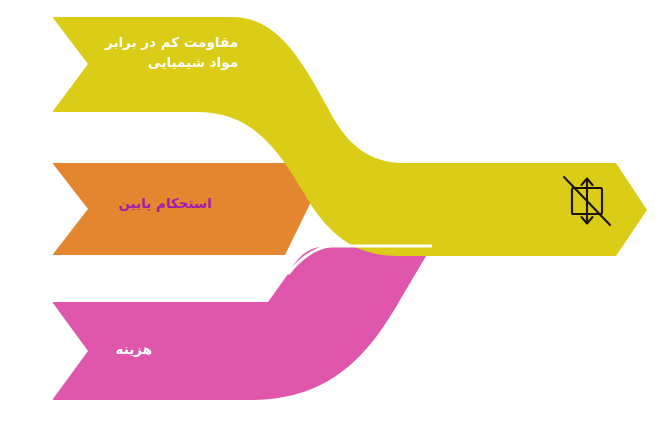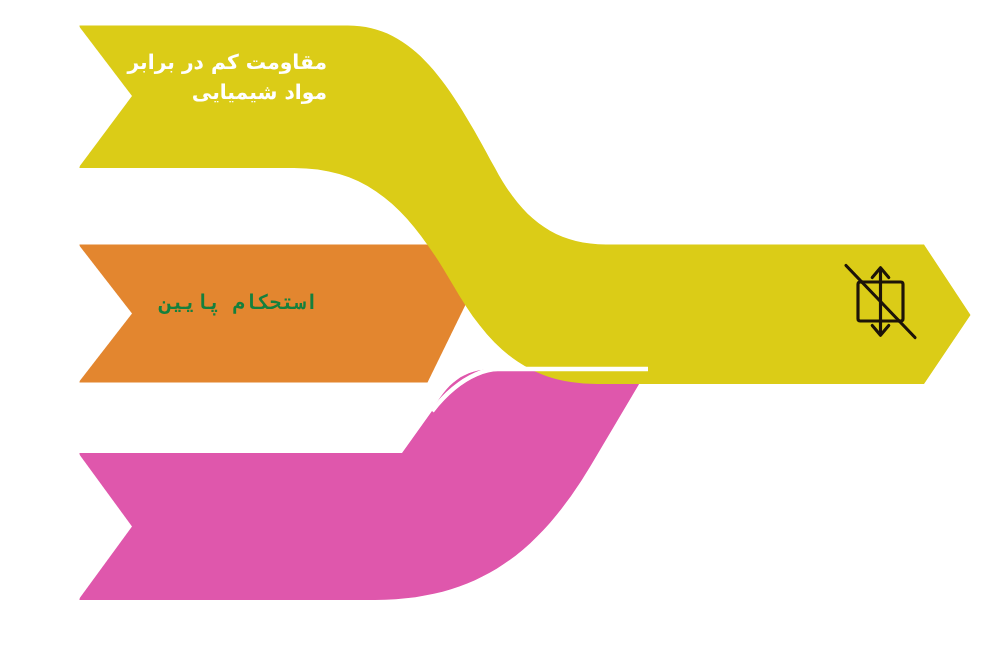--- a/index.html
+++ b/index.html
@@ -34,31 +34,30 @@
     unicode-bidi: bidi-override;
     text-align: right;
     font-weight: bold;
     line-height: 1.45;
     white-space: pre-line;
     pointer-events: none;
   }
   .label-yellow {
     color: #ffffff;
     font-size: 13.5px;
-    right: 442px;
+    right: 422px;
     top: 33px;
     width: 160px;
   }
   .label-orange {
-    color: #15803d;
+    color: #a21caf;
     font-size: 13.5px;
     right: 448px;
     top: 194px;
     width: 140px;
-    font-family: Liberation Mono, monospace;
   }
   .label-pink {
     color: #ffffff;
     font-size: 13.5px;
     right: 508px;
     top: 340px;
     width: 110px;
   }
   .label-outcome {
     color: #2b2114;
@@ -132,15 +131,16 @@
       <polyline points="23.5,50 29,56.5 34.5,50"></polyline>
       <line x1="6" y1="10" x2="52" y2="58"></line>
     </g>
   </svg>
 
   <div class="band-label label-yellow">مقاومت کم در برابر
 مواد شیمیایی</div>
 
   <div class="band-label label-orange">استحکام پایین</div>
 
+  <div class="band-label label-pink">هزینه</div>
 
 
 </div>
 
 </body></html>

